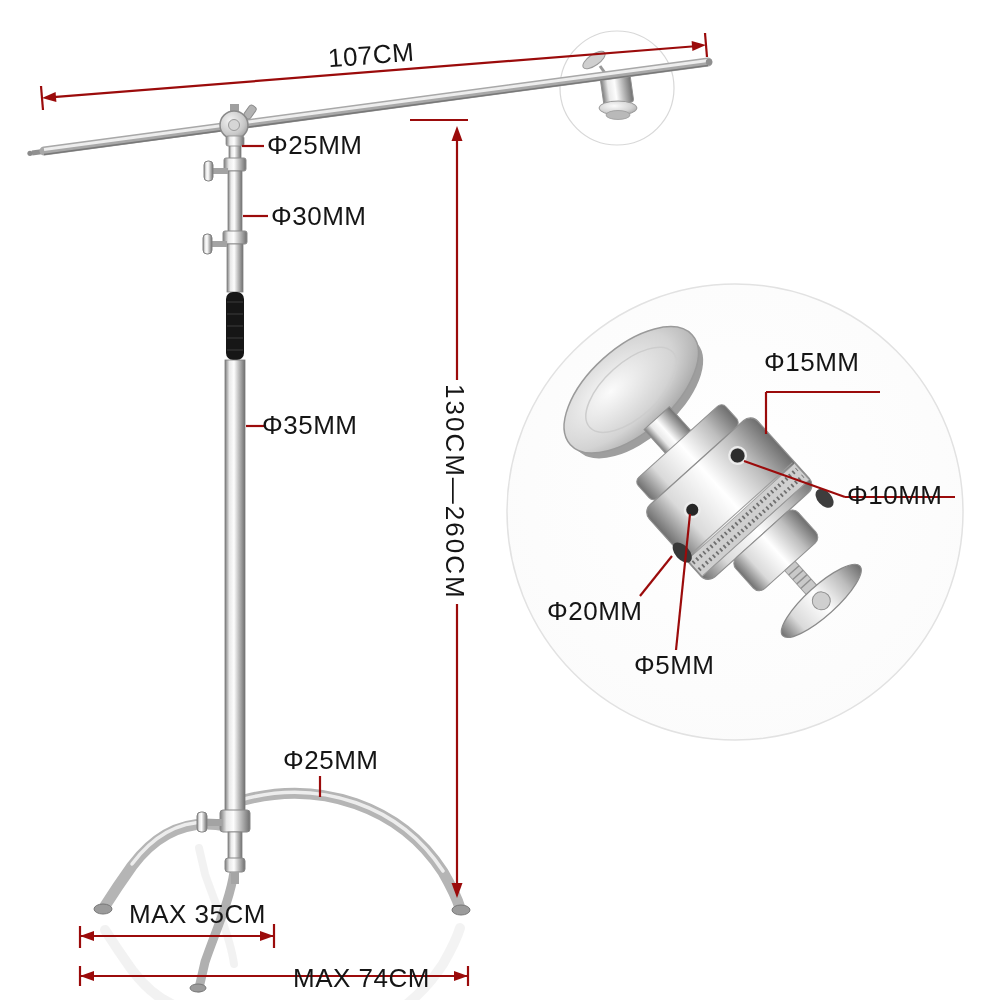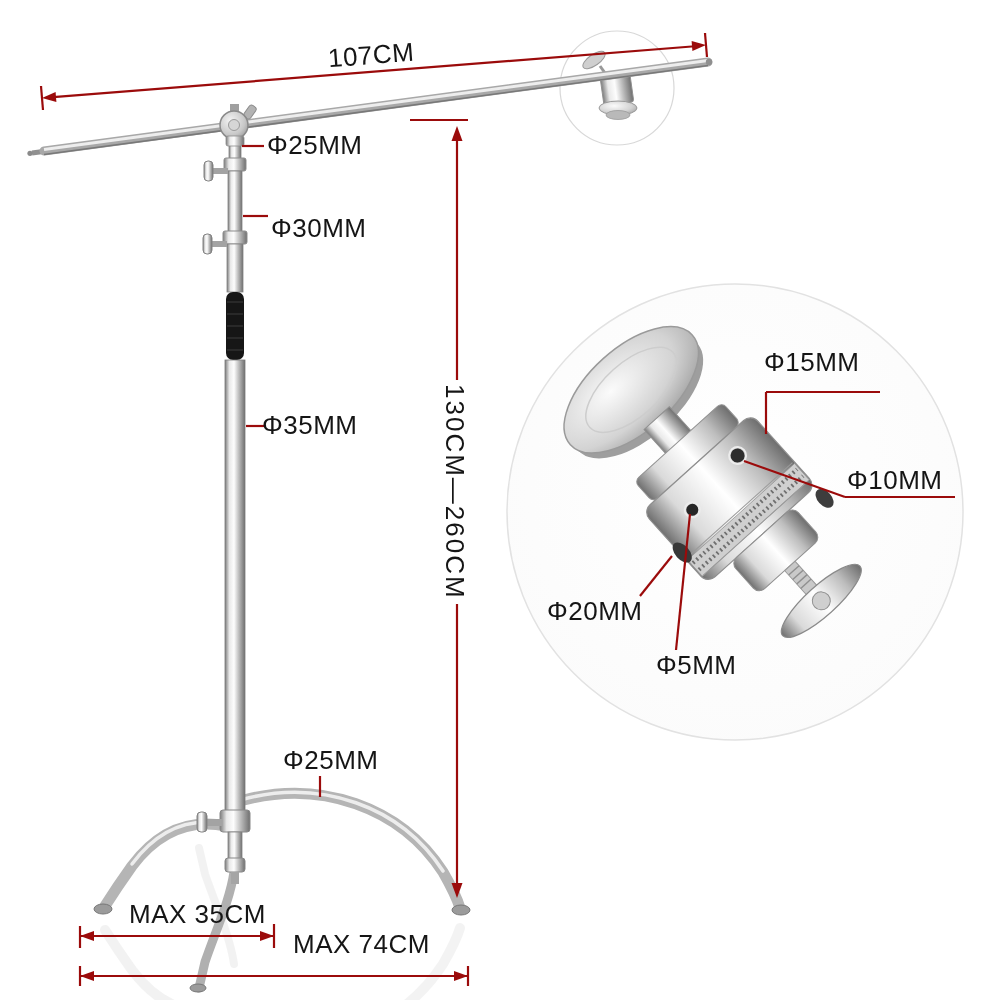--- a/index.html
+++ b/index.html
@@ -225,33 +225,33 @@
     <line class="dim" x1="468" y1="966" x2="468" y2="986"></line>
     <polygon class="dimf" points="80,976 94,971 94,981"></polygon>
     <polygon class="dimf" points="468,976 454,971 454,981"></polygon>
   </g>
 </svg>
 
 <div class="label" style="left:328px;top:42px;transform:rotate(-4.5deg)">107CM</div>
 
 <div class="label" style="left:267px;top:132px">Φ25MM</div>
 
-<div class="label" style="left:271px;top:215px">Φ30MM</div>
+<div class="label" style="left:271px;top:203px">Φ30MM</div>
 
 <div class="label" style="left:262px;top:412px">Φ35MM</div>
 
 <div class="label vertical" style="left:440px;top:380px">130CM—260CM</div>
 
 <div class="label" style="left:283px;top:747px">Φ25MM</div>
 
 <div class="label" style="left:129px;top:901px">MAX 35CM</div>
 
-<div class="label" style="left:293px;top:931px">MAX 74CM</div>
+<div class="label" style="left:293px;top:965px">MAX 74CM</div>
 
 <div class="label" style="left:764px;top:349px">Φ15MM</div>
 
-<div class="label" style="left:847px;top:467px">Φ10MM</div>
+<div class="label" style="left:847px;top:482px">Φ10MM</div>
 
 <div class="label" style="left:547px;top:598px">Φ20MM</div>
 
-<div class="label" style="left:656px;top:652px">Φ5MM</div>
+<div class="label" style="left:634px;top:652px">Φ5MM</div>
 
 </div>
 
 </body></html>

